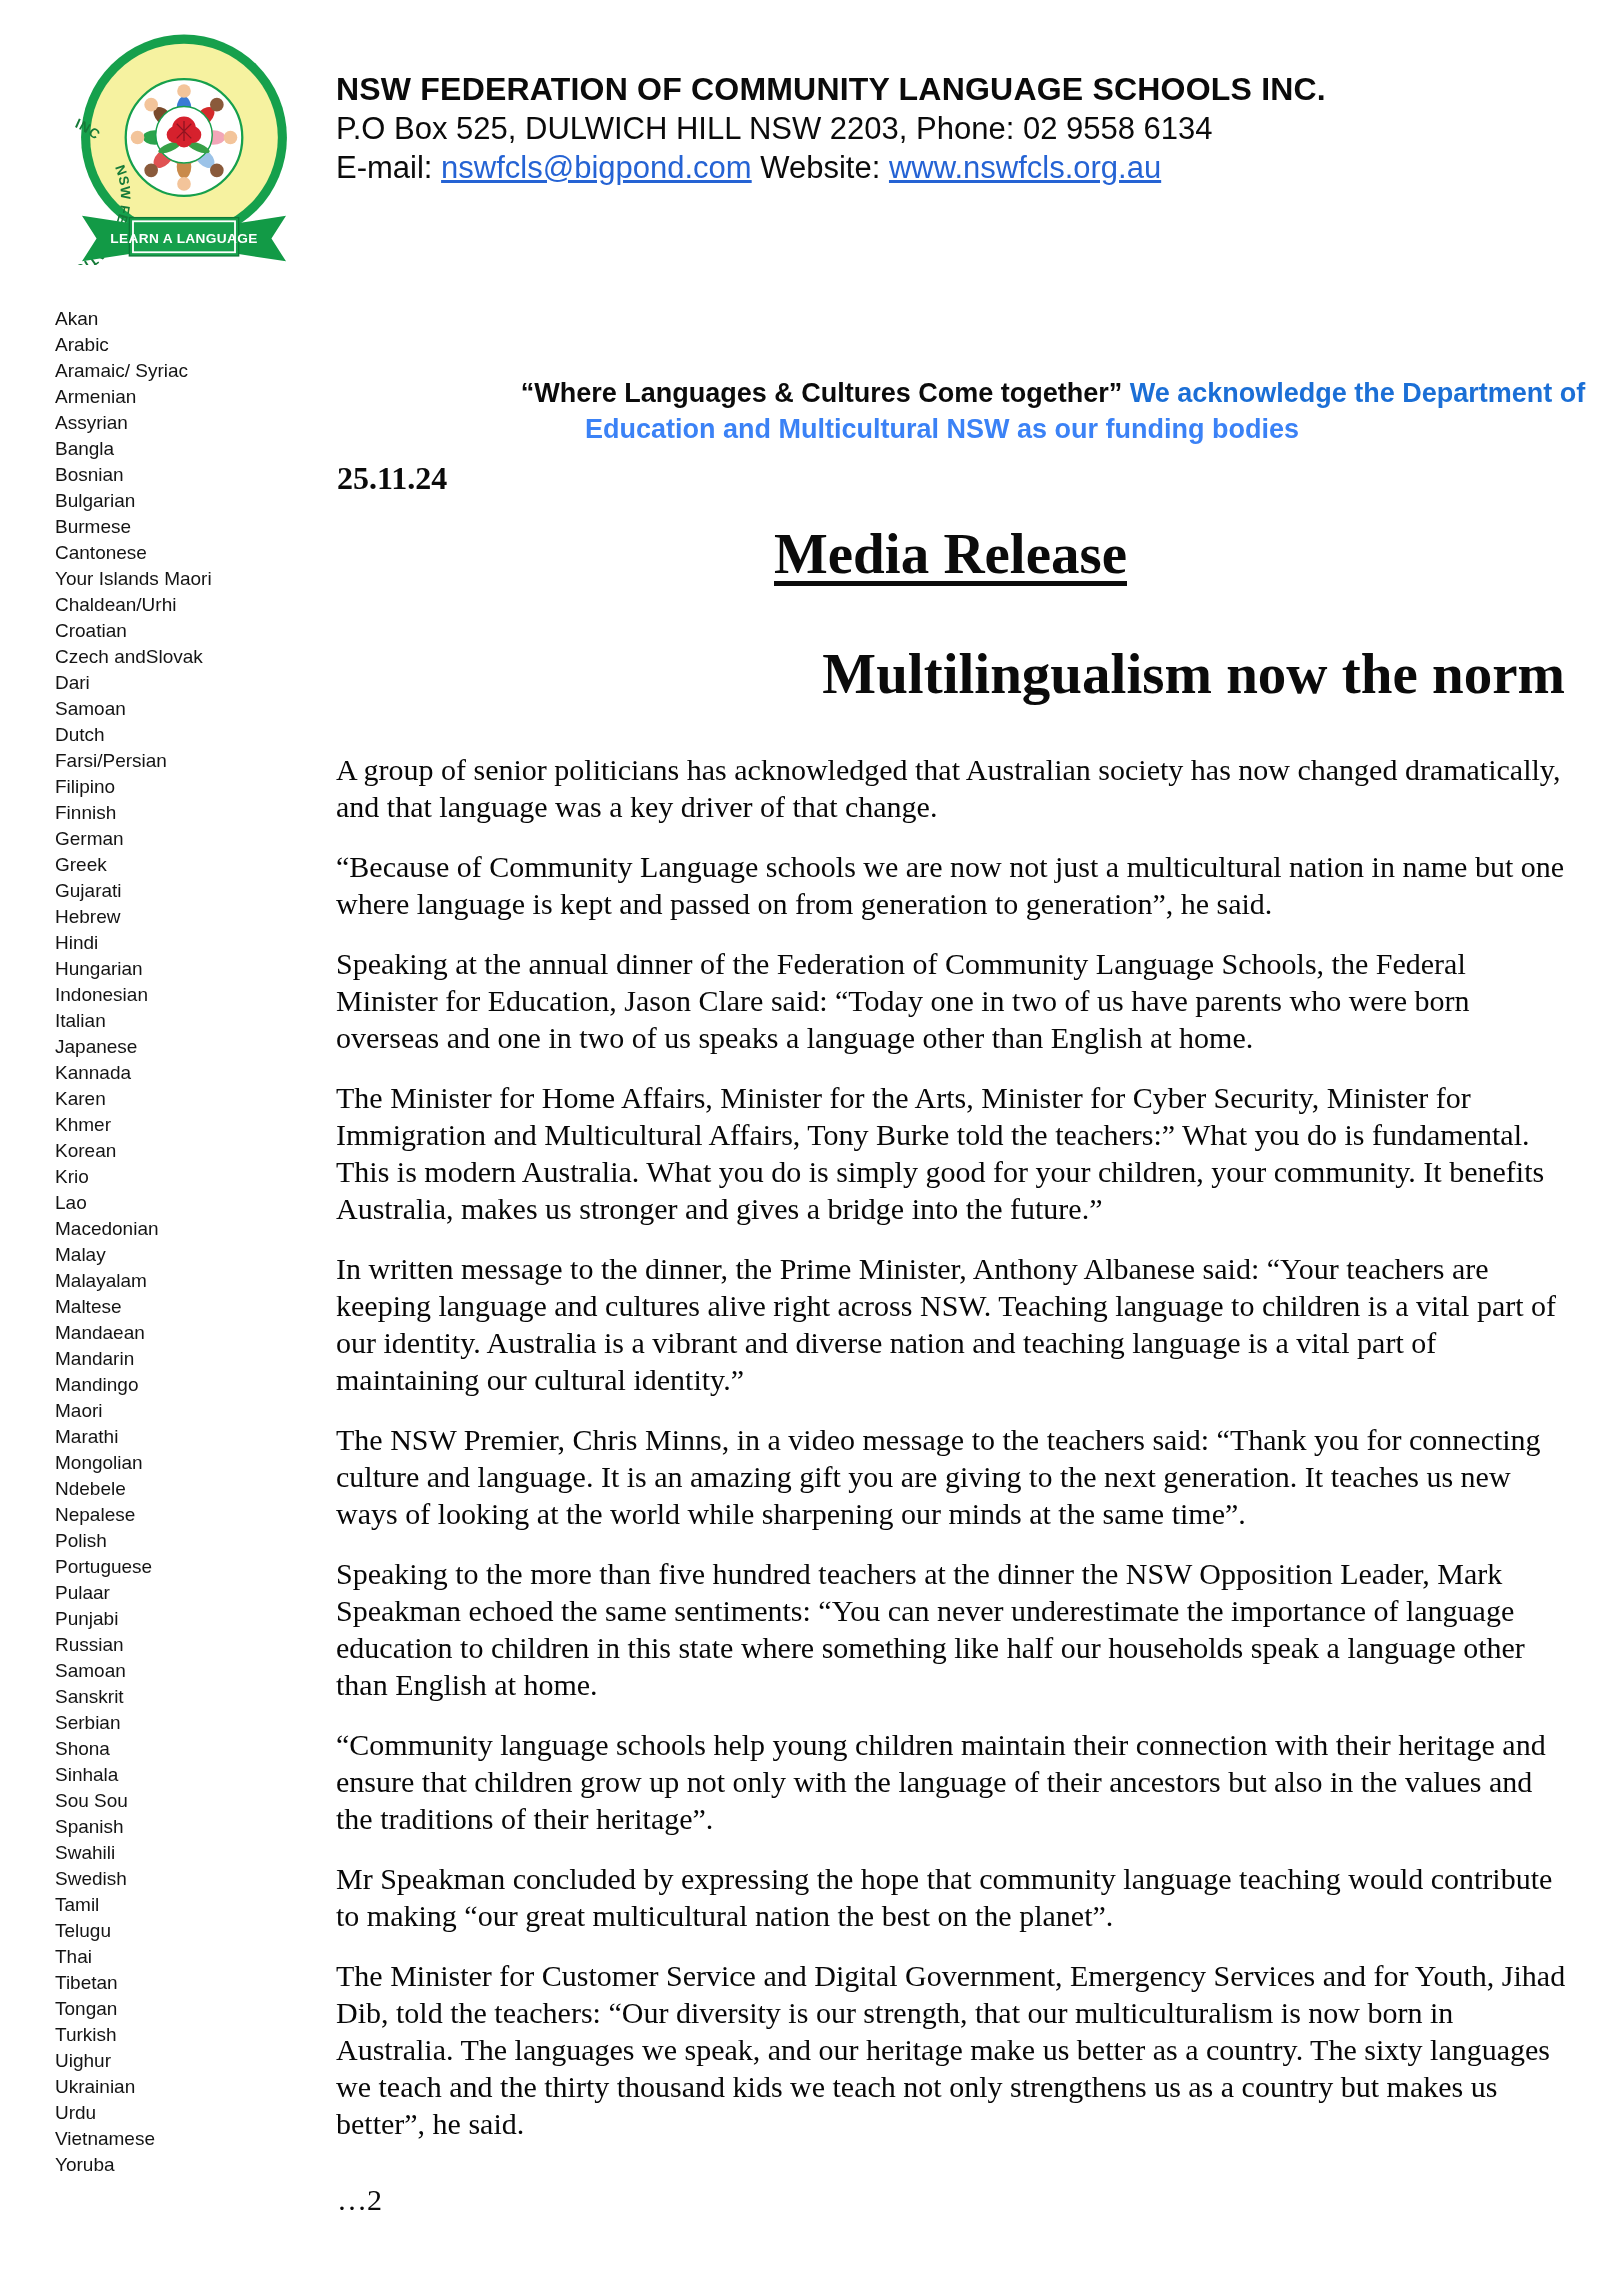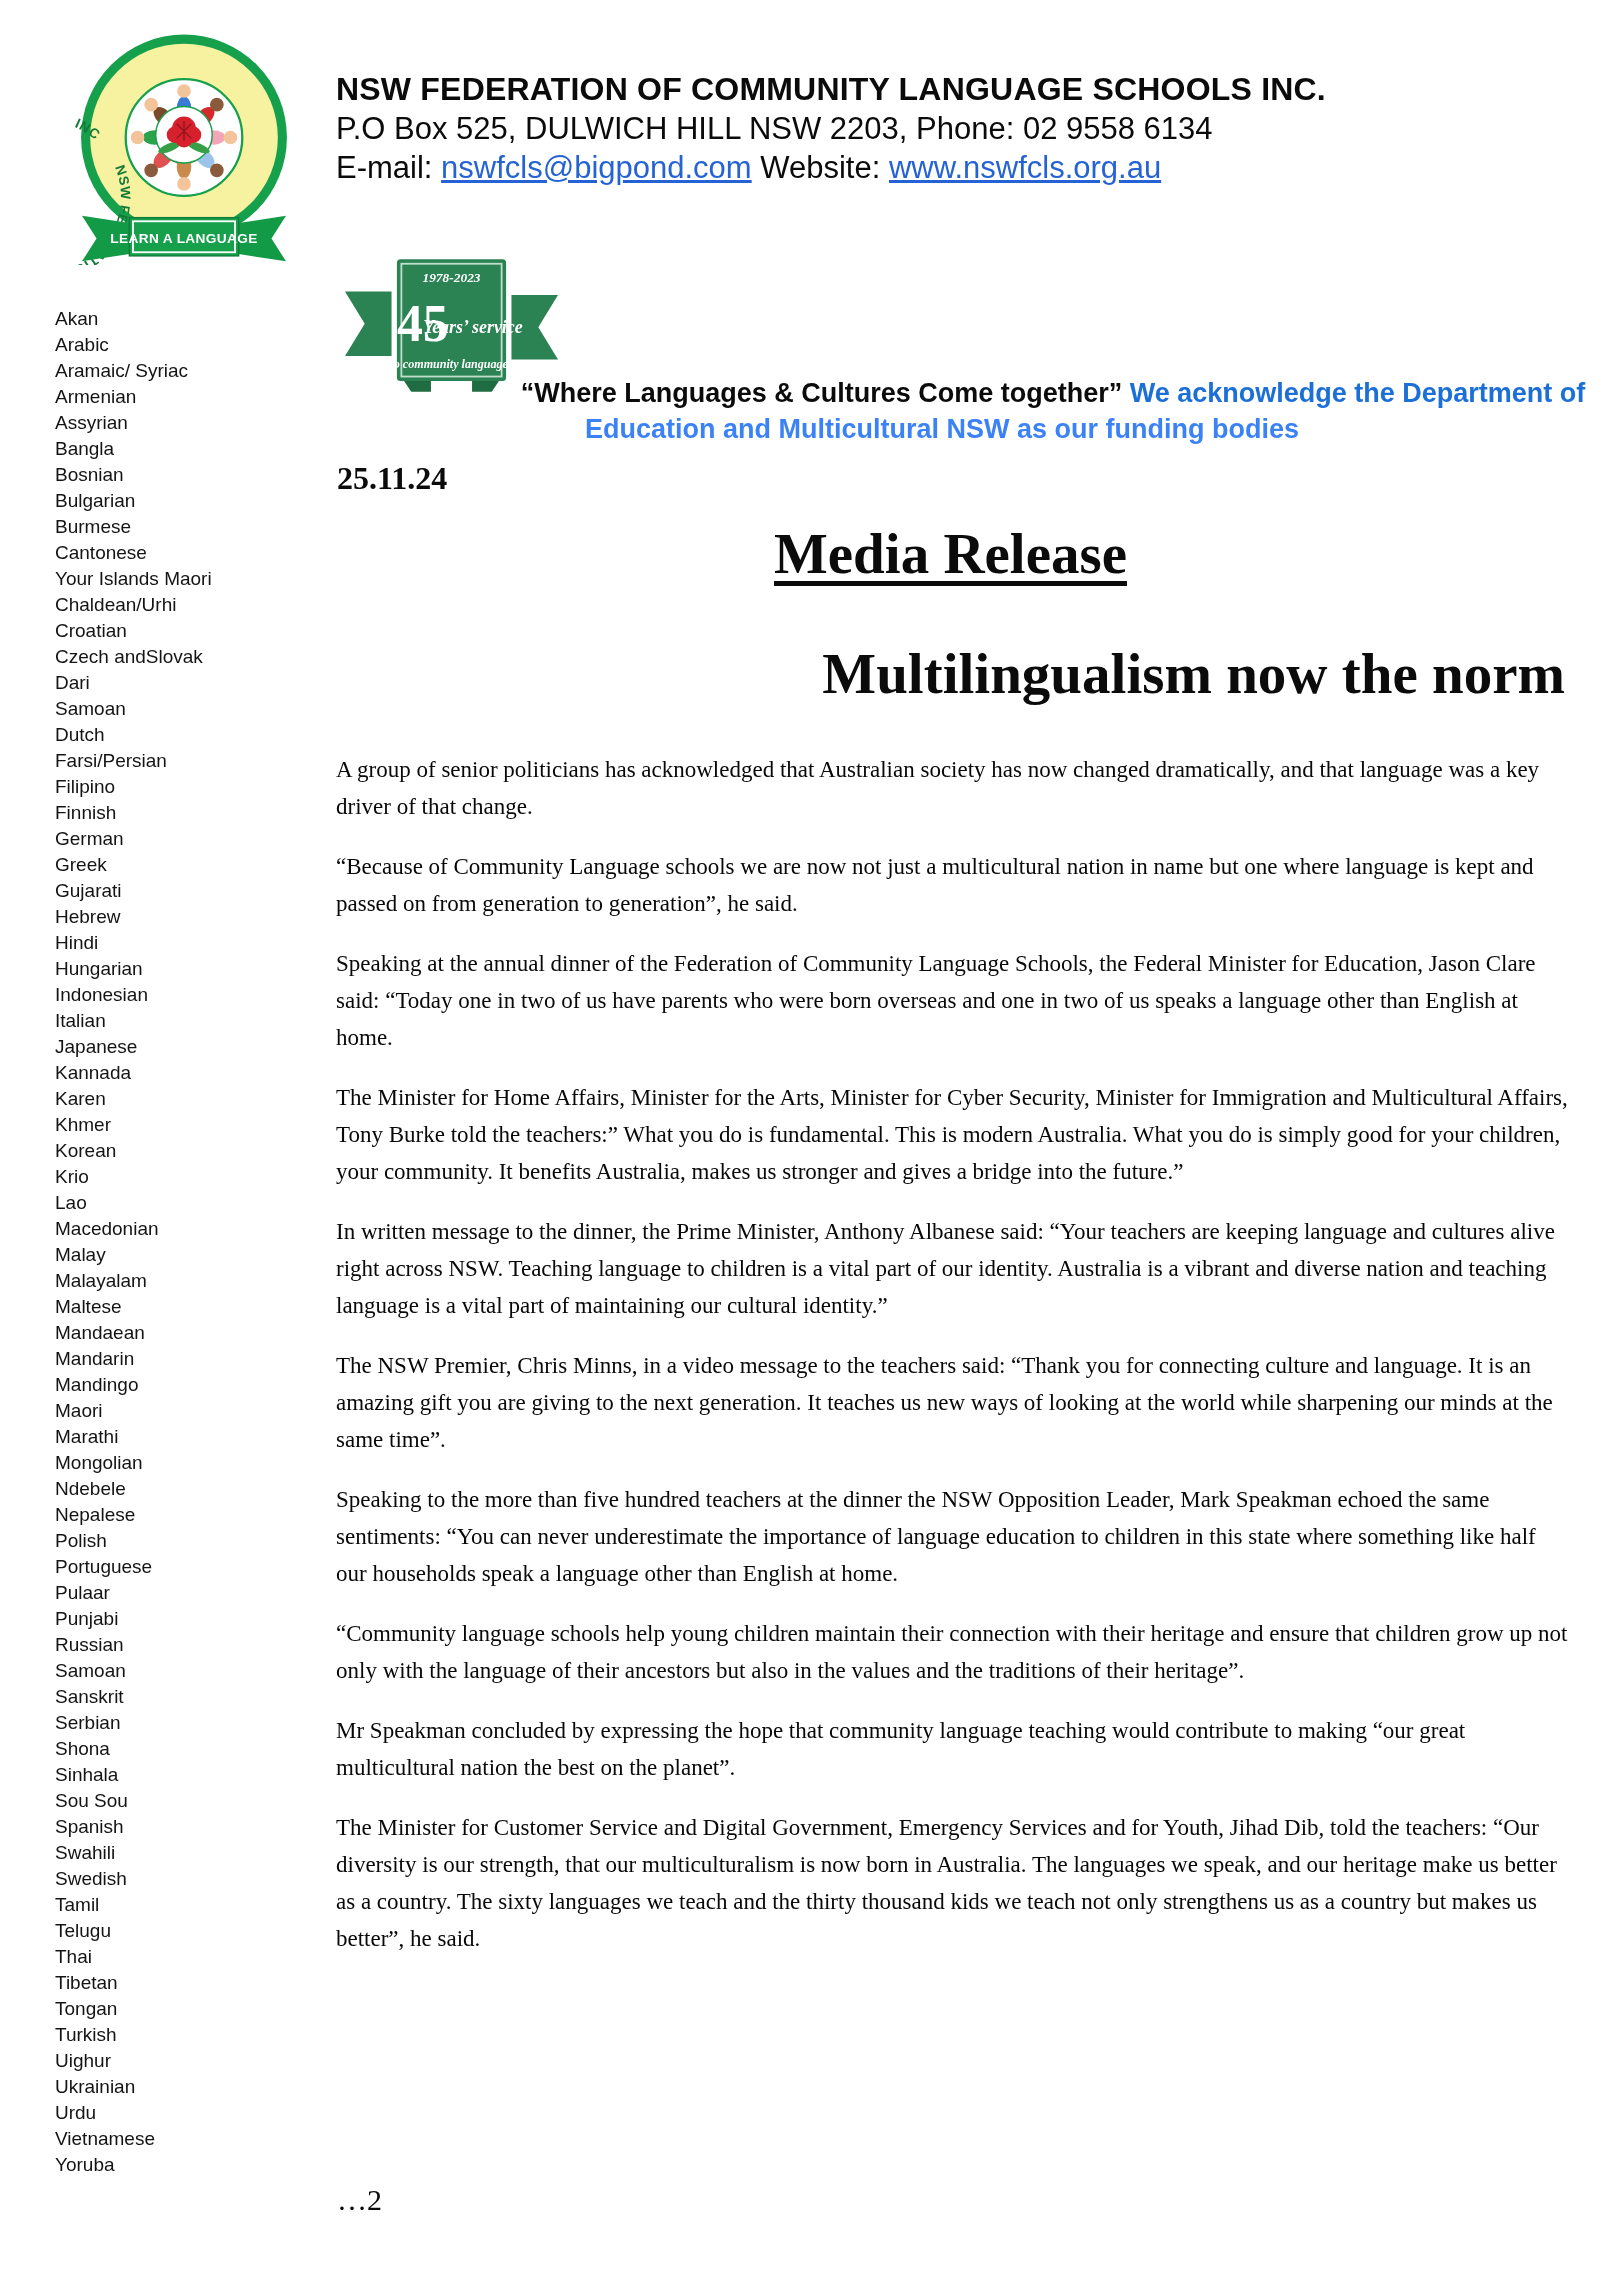--- a/index.html
+++ b/index.html
@@ -19,21 +19,21 @@
         font-size:27px;font-weight:bold;color:#3b82f6;}
   .tag-blue{color:#1b6fd6;}
   
   .date{position:absolute;left:337px;top:460px;font-family:"Liberation Serif",serif;font-size:32px;font-weight:bold;}
   .kicker{position:absolute;left:336px;top:521px;width:1229px;text-align:center;
           font-family:"Liberation Serif",serif;font-size:57px;font-weight:bold;}
   .kicker span{text-decoration:underline;text-decoration-thickness:5.4px;text-underline-offset:8px;}
   .headline{position:absolute;left:336px;top:641px;width:1229px;text-align:right;
             font-family:"Liberation Serif",serif;font-size:57px;font-weight:bold;}
   .bodycopy{position:absolute;left:336px;top:751px;width:1236px;
-            font-family:"Liberation Serif",serif;font-size:23px;line-height:37px;color:#080808;}
+            font-family:"Liberation Serif",serif;font-size:30px;line-height:37px;color:#080808;}
   .bodycopy p{margin:0 0 23px 0;}
   .cont{position:absolute;left:337px;top:2183px;font-family:"Liberation Serif",serif;font-size:30px;}
   
   .logo{position:absolute;left:72px;top:30px;width:224px;height:235px;}
   .anniv{position:absolute;left:345px;top:253px;width:213px;height:145px;}
   svg text{font-family:"Liberation Sans",sans-serif;}
   .serif-txt{font-family:"Liberation Serif",serif;}
 </style>
 </head>
 <body>
@@ -123,34 +123,20 @@
       </g>
     </svg>
   </div>
 
   <div class="org-header">
     <div class="org-name">NSW FEDERATION OF COMMUNITY LANGUAGE SCHOOLS INC.</div>
     <div class="org-line">P.O Box 525, DULWICH HILL NSW 2203, Phone: 02 9558 6134</div>
     <div class="org-line"><span>E-mail: </span><a class="link">nswfcls@bigpond.com</a><span>  Website: </span><a class="link">www.nswfcls.org.au</a></div>
   </div>
 
-  <div class="anniv">
-    <svg viewBox="0 0 238 160" width="213" height="145">
-      <polygon points="0,42 52,42 52,114 0,114 22,78" fill="#2b8253"></polygon>
-      <polygon points="238,46 186,46 186,118 238,118 216,82" fill="#2b8253"></polygon>
-      <polygon points="66,142 96,142 96,154 74,154" fill="#1f6b42"></polygon>
-      <polygon points="142,142 172,142 164,154 142,154" fill="#1f6b42"></polygon>
-      <rect x="58" y="6" width="122" height="136" rx="4" fill="#2b8253"></rect>
-      <rect x="63" y="11" width="112" height="126" fill="none" stroke="#e8f5ec" stroke-width="2" opacity="0.8"></rect>
-      <text x="119" y="31" text-anchor="middle" font-size="15" font-weight="bold" font-style="italic" fill="#ffffff" class="serif-txt">1978-2023</text>
-      <text x="87" y="97" text-anchor="middle" font-size="58" font-weight="bold" fill="#ffffff" class="serif-txt">45</text>
-      <text x="143" y="88" text-anchor="middle" font-size="20" font-style="italic" font-weight="bold" fill="#ffffff" class="serif-txt">Years’ service</text>
-      <text x="119" y="127" text-anchor="middle" font-size="13.5" font-style="italic" font-weight="bold" fill="#ffffff" class="serif-txt">to community languages</text>
-    </svg>
-  </div>
 
   <div class="tag1"><span>“Where Languages &amp; Cultures Come together”</span><span class="tag-blue"> We acknowledge the Department of</span></div>
   <div class="tag2">Education and Multicultural NSW as our funding bodies</div>
 
   <div class="sidebar">
 
   <div>Akan</div>
       <div>Arabic</div>
       <div>Aramaic/ Syriac</div>
       <div>Armenian</div>

